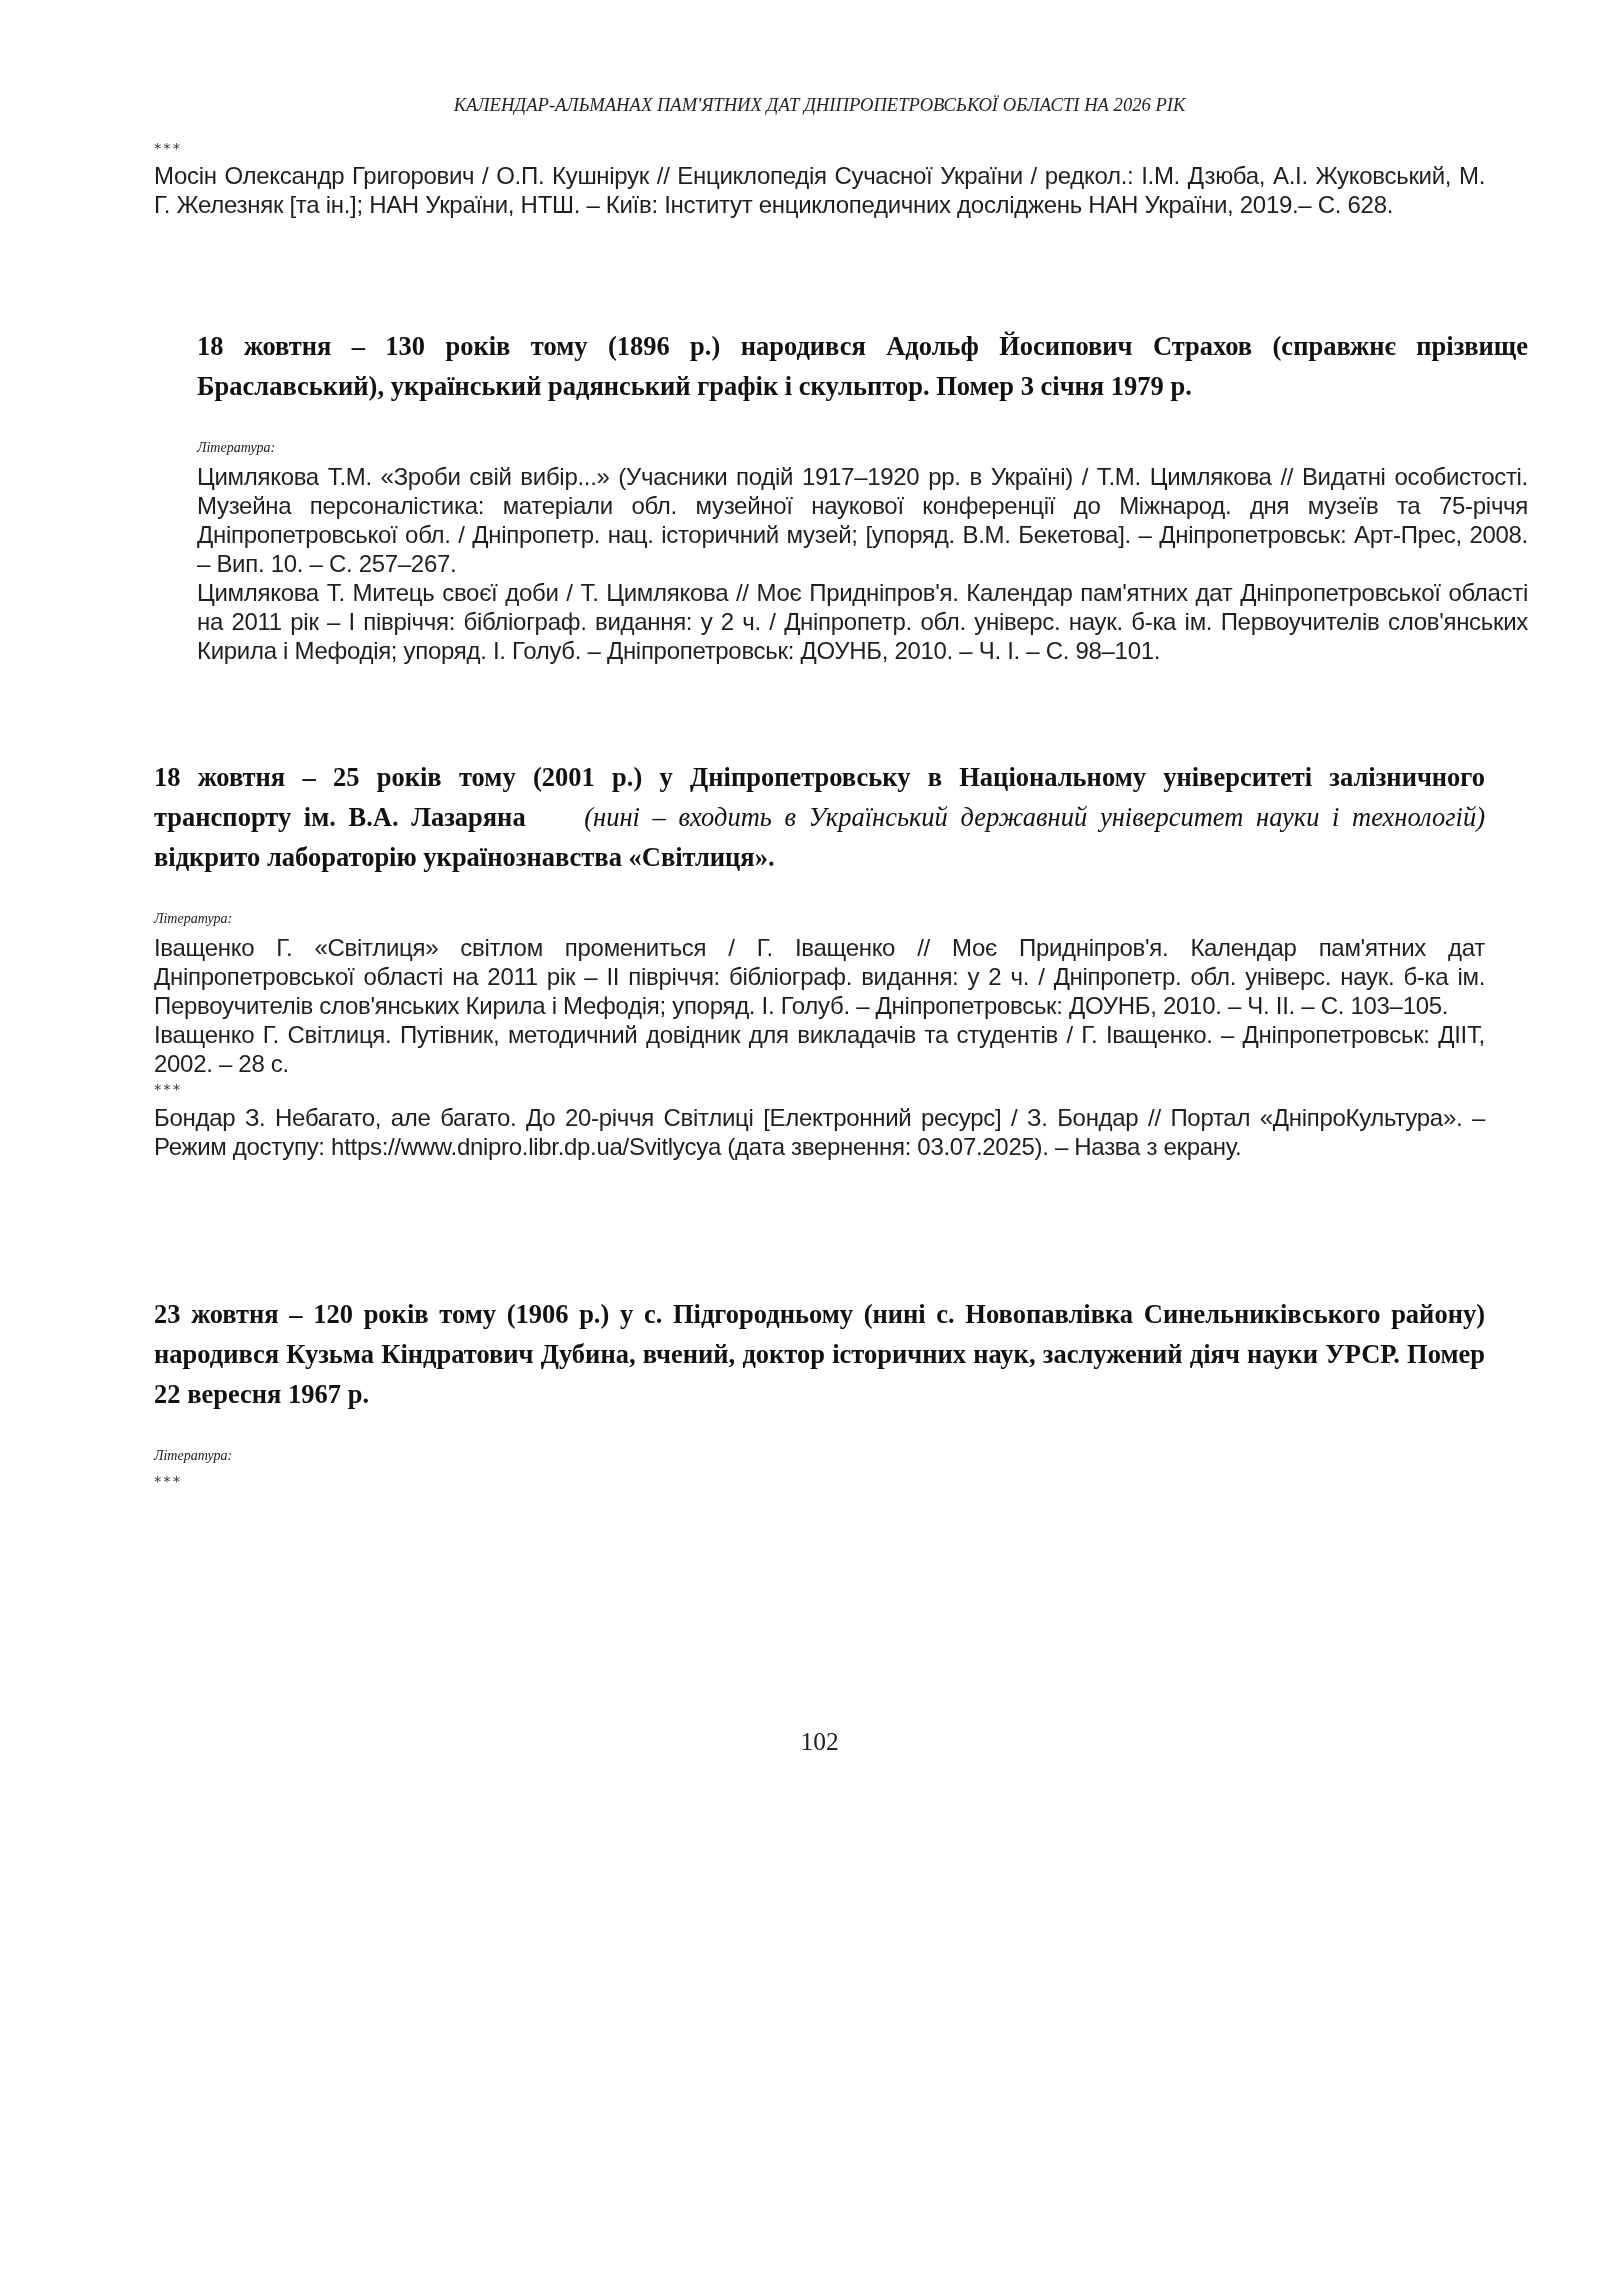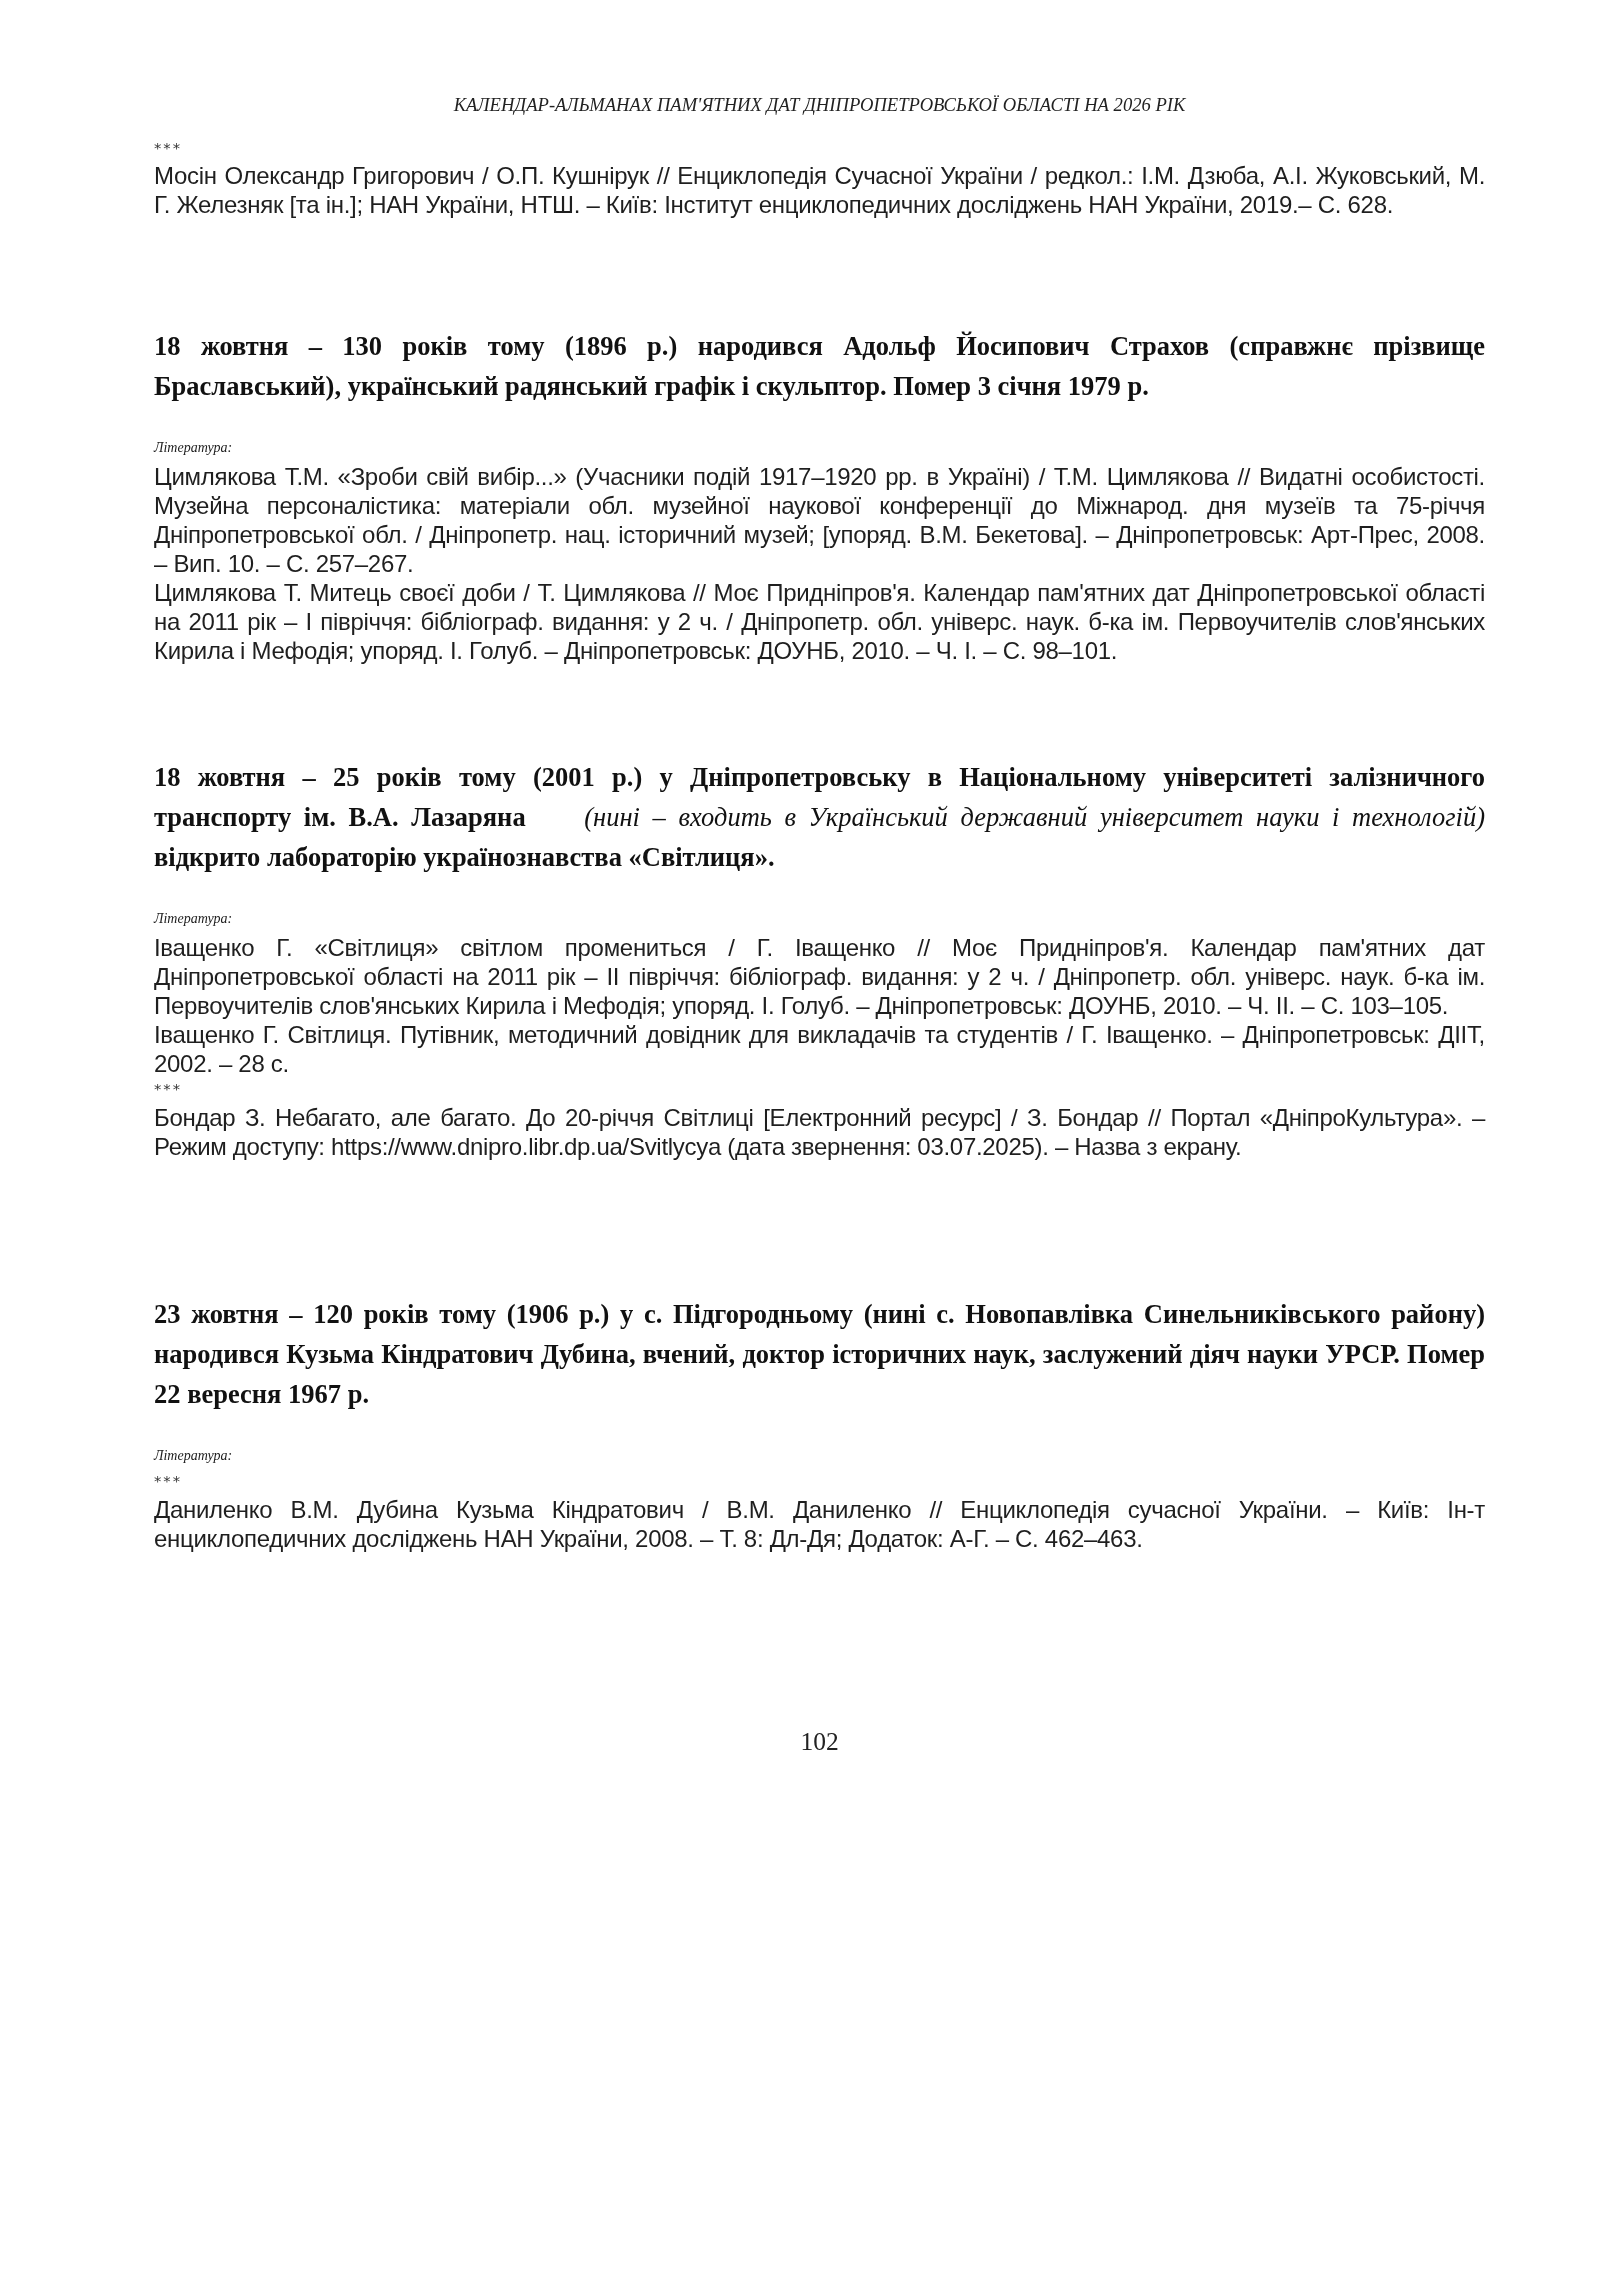--- a/index.html
+++ b/index.html
@@ -35,38 +35,37 @@
 
 <div class="page">
 
   <div class="running-header">КАЛЕНДАР-АЛЬМАНАХ ПАМ'ЯТНИХ ДАТ ДНІПРОПЕТРОВСЬКОЇ ОБЛАСТІ НА 2026 РІК</div>
 
   <div class="block" style="top:137px;">
     <div class="sep">***</div>
     <p class="ref" style="margin-top:2px;">Мосін Олександр Григорович / О.П. Кушнірук // Енциклопедія Сучасної України / редкол.: І.М. Дзюба, А.І. Жуковський, М. Г. Железняк [та ін.]; НАН України, НТШ. – Київ: Інститут енциклопедичних досліджень НАН України, 2019.– С. 628.</p>
   </div>
 
-  <div class="block" style="top:326px;">
+  <div class="block" style="top:326px;margin-left:43px;">
     <p class="heading">18 жовтня – 130 років тому (1896 р.) народився Адольф Йосипович Страхов (справжнє прізвище Браславський), український радянський графік і скульптор. Помер 3 січня 1979 р.</p>
     <p class="lit-label" style="margin-top:26.5px;">Література:</p>
     <p class="ref">Цимлякова Т.М. «Зроби свій вибір...» (Учасники подій 1917–1920 рр. в Україні) / Т.М. Цимлякова // Видатні особистості. Музейна персоналістика: матеріали обл. музейної наукової конференції до Міжнарод. дня музеїв та 75-річчя Дніпропетровської обл. / Дніпропетр. нац. історичний музей; [упоряд. В.М. Бекетова]. – Дніпропетровськ: Арт-Прес, 2008. – Вип. 10. – С. 257–267.</p>
     <p class="ref">Цимлякова Т. Митець своєї доби / Т. Цимлякова // Моє Придніпров'я. Календар пам'ятних дат Дніпропетровської області на 2011 рік – І півріччя: бібліограф. видання: у 2 ч. / Дніпропетр. обл. універс. наук. б-ка ім. Первоучителів слов'янських Кирила і Мефодія; упоряд. І. Голуб. – Дніпропетровськ: ДОУНБ, 2010. – Ч. І. – С. 98–101.</p>
   </div>
 
   <div class="block" style="top:757px;">
     <p class="heading"><span>18 жовтня – 25 років тому (2001 р.) у Дніпропетровську в Національному університеті залізничного транспорту ім. В.А. Лазаряна </span><span class="it">(нині – входить в Український державний університет науки і технологій)</span><span> відкрито лабораторію українознавства «Світлиця».</span></p>
     <p class="lit-label" style="margin-top:26.5px;">Література:</p>
     <p class="ref">Іващенко Г. «Світлиця» світлом промениться / Г. Іващенко // Моє Придніпров'я. Календар пам'ятних дат Дніпропетровської області на 2011 рік – ІІ півріччя: бібліограф. видання: у 2 ч. / Дніпропетр. обл. універс. наук. б-ка ім. Первоучителів слов'янських Кирила і Мефодія; упоряд. І. Голуб. – Дніпропетровськ: ДОУНБ, 2010. – Ч. ІІ. – С. 103–105.</p>
     <p class="ref">Іващенко Г. Світлиця. Путівник, методичний довідник для викладачів та студентів / Г. Іващенко. – Дніпропетровськ: ДІІТ, 2002. – 28 с.</p>
     <div class="sep">***</div>
     <p class="ref" style="margin-top:3.9px;">Бондар З. Небагато, але багато. До 20-річчя Світлиці [Електронний ресурс] / З. Бондар // Портал «ДніпроКультура». – Режим доступу: https://www.dnipro.libr.dp.ua/Svitlycya (дата звернення: 03.07.2025). – Назва з екрану.</p>
   </div>
 
   <div class="block" style="top:1294px;">
     <p class="heading">23 жовтня – 120 років тому (1906 р.) у с. Підгородньому (нині с. Новопавлівка Синельниківського району) народився Кузьма Кіндратович Дубина, вчений, доктор історичних наук, заслужений діяч науки УРСР. Помер 22 вересня 1967 р.</p>
     <p class="lit-label" style="margin-top:26.5px;">Література:</p>
     <div class="sep">***</div>
-    <p class="ref" style="margin-top:3.9px;">Даниленко В.М. Дубина Кузьма Кіндратович / В.М. Даниленко // Енциклопедія сучасної України. – Київ: Ін-т енциклопедичних досліджень НАН України, 2008. – Т. 8: Дл-Дя; Додаток: А-Г. – С. 462–463.</p>
   </div>
 
   <div class="page-number">102</div>
 </div>
 
 
 </body></html>

